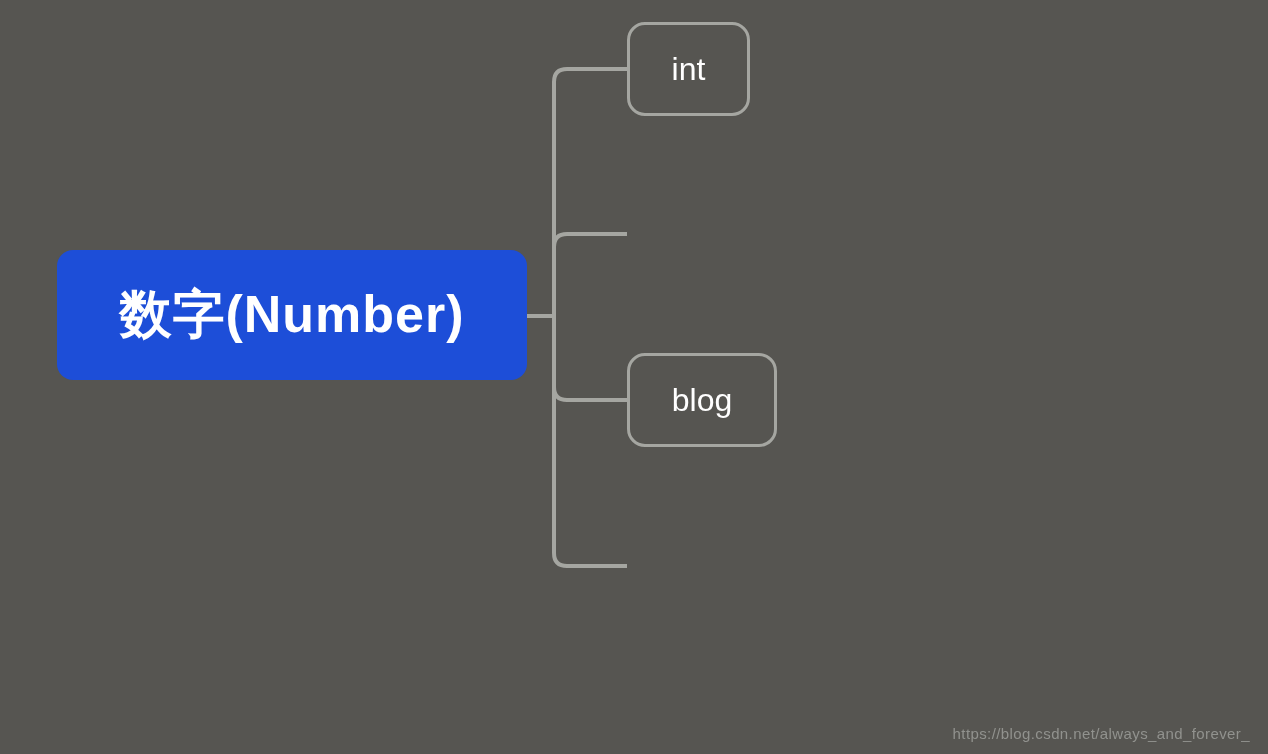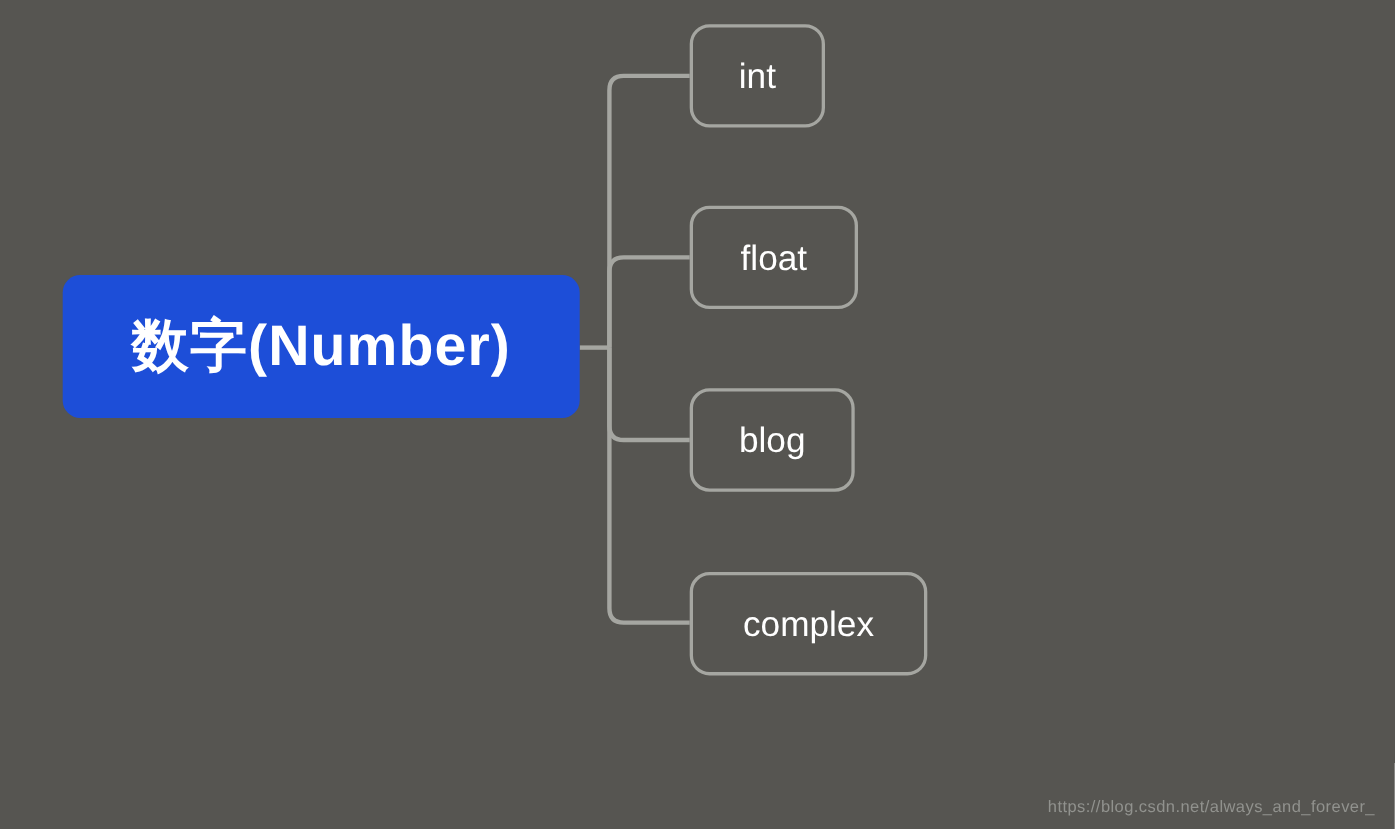--- a/index.html
+++ b/index.html
@@ -82,27 +82,21 @@
   </svg>
 
   <div class="node root-node">
     <span>数字(Number)</span>
   </div>
 
   <div class="node child-node child-int">
     <span>int</span>
   </div>
 
-  <div class="node child-node child-float">
-    <span>float</span>
-  </div>
 
   <div class="node child-node child-bool">
     <span>blog</span>
   </div>
 
-  <div class="node child-node child-complex">
-    <span>complex</span>
-  </div>
 
   <div class="watermark">https://blog.csdn.net/always_and_forever_</div>
 
 </div>
 
 </body></html>

